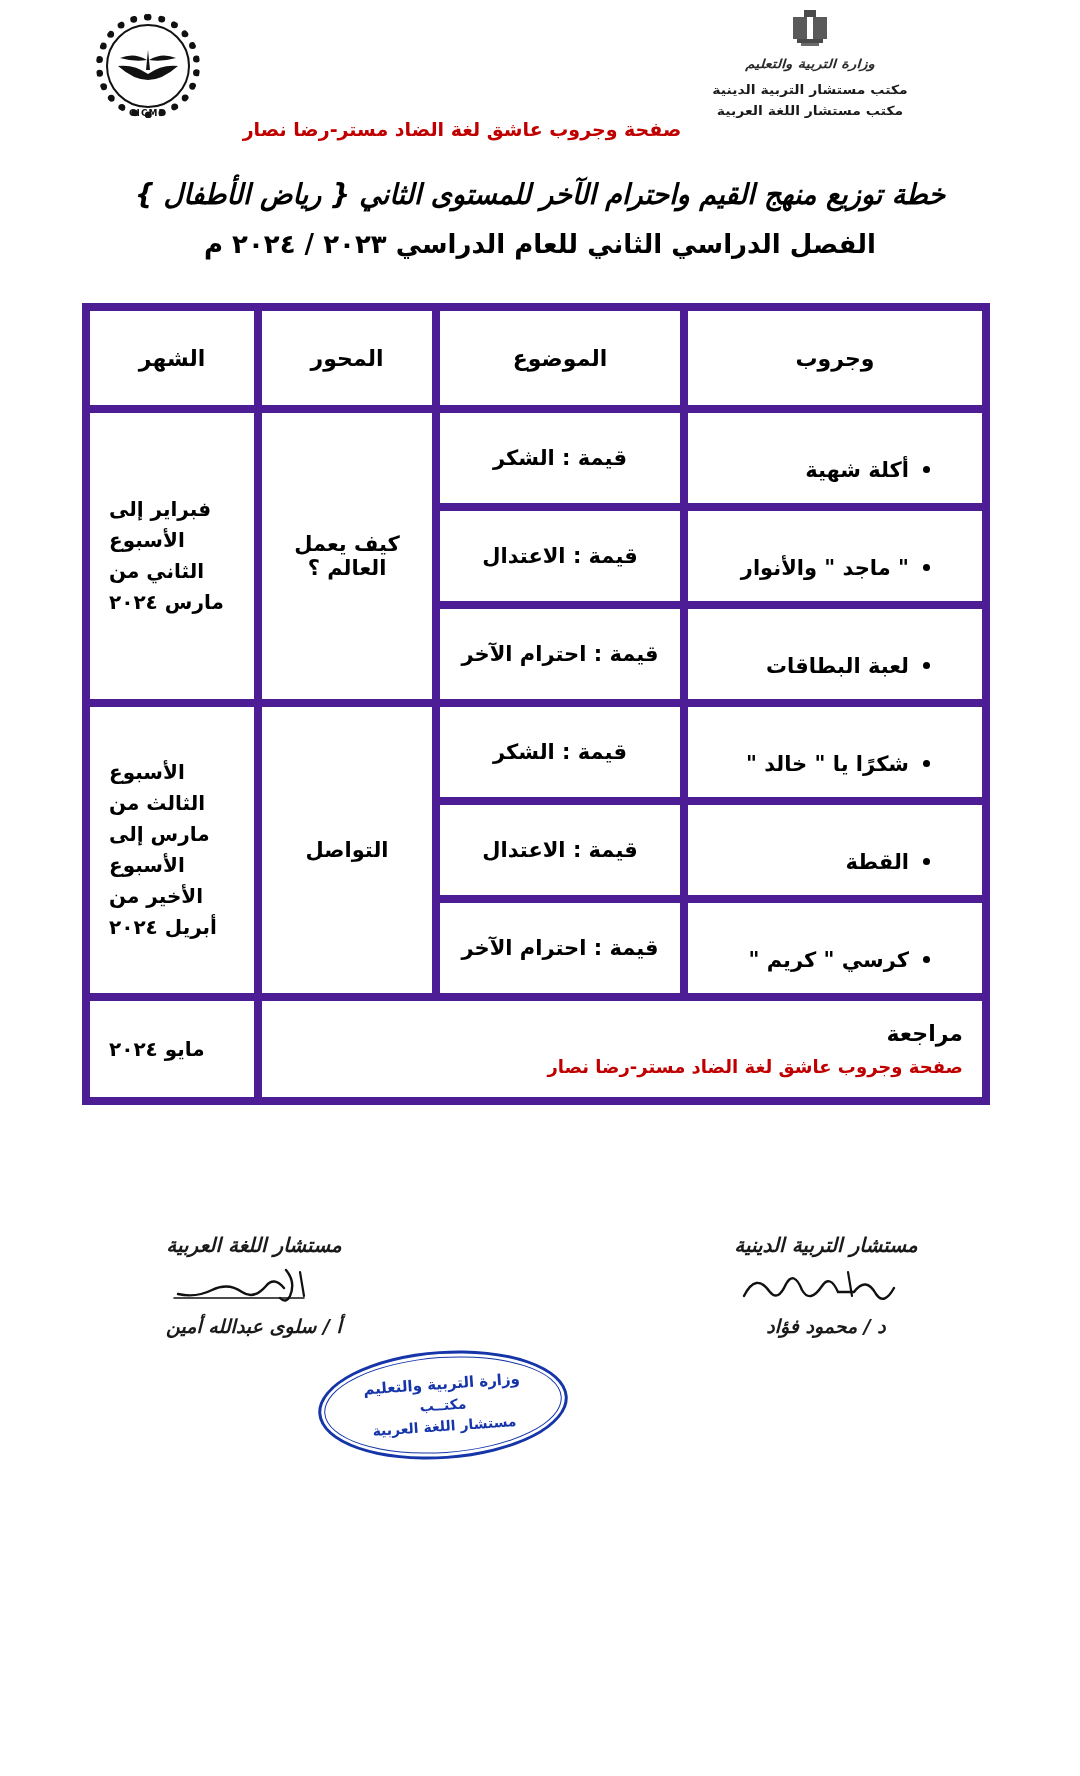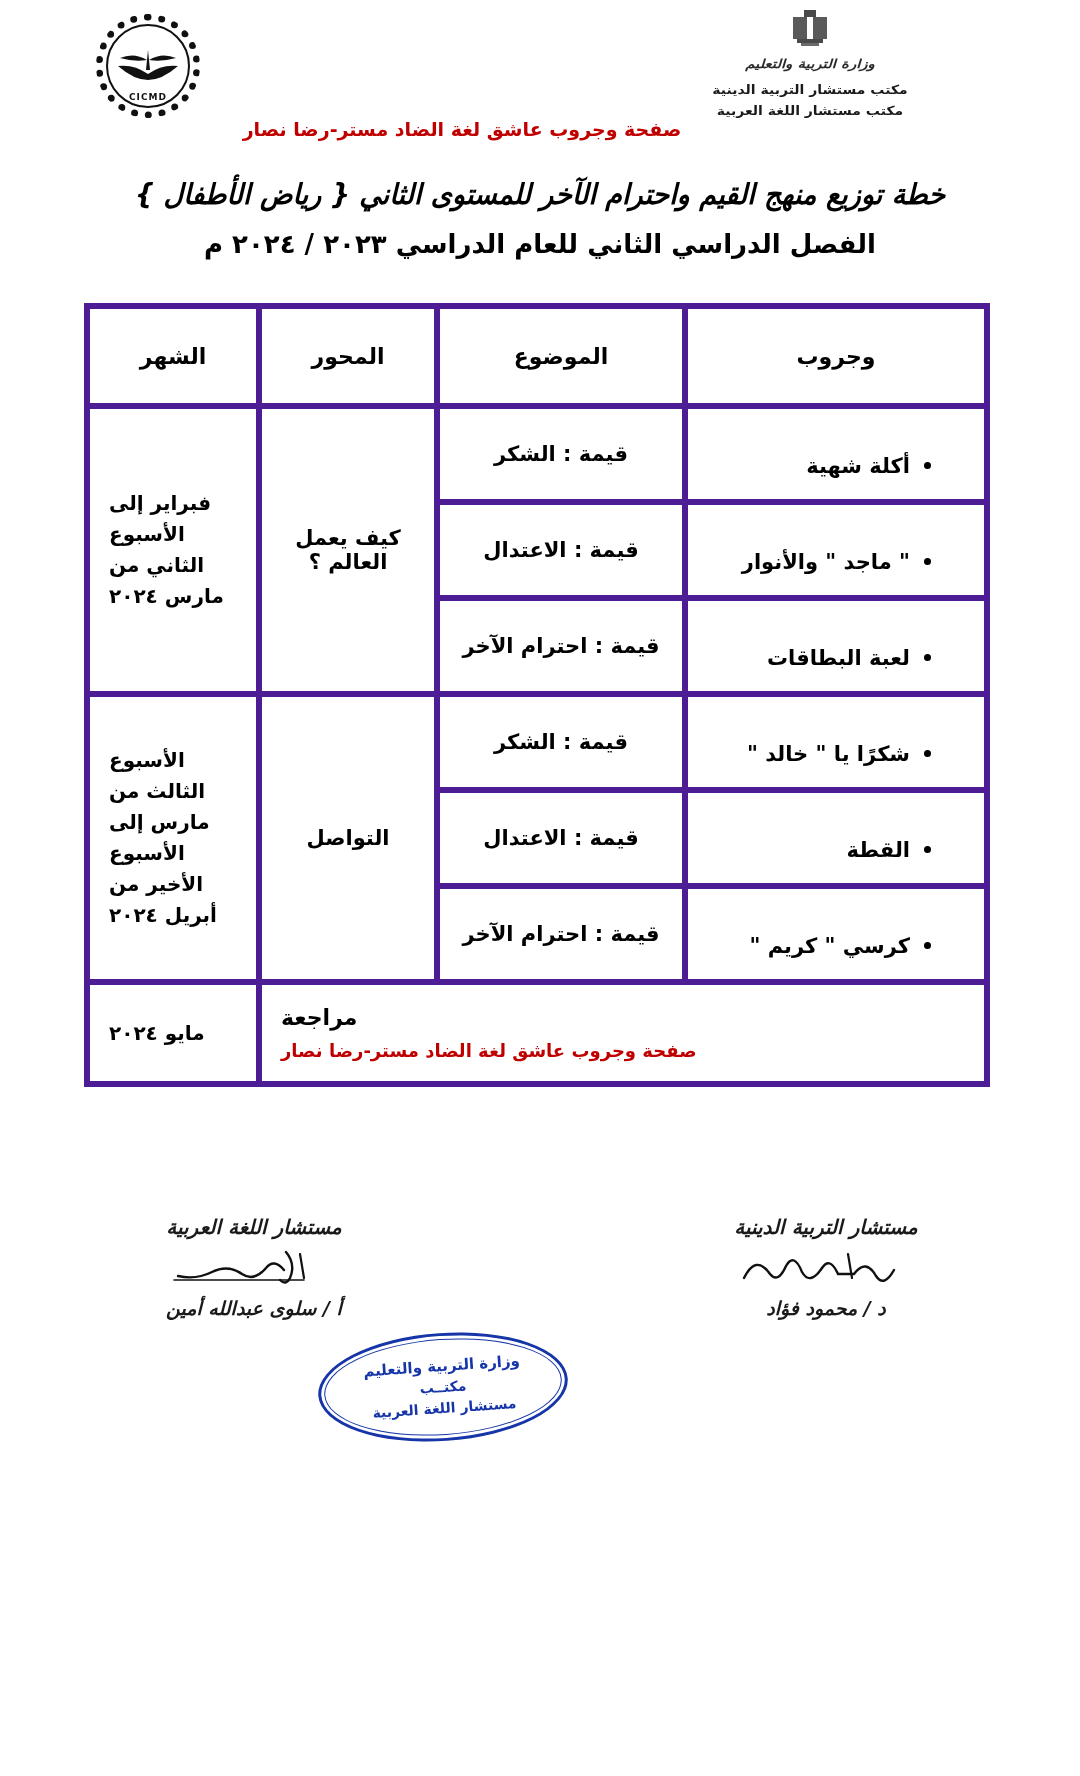--- a/index.html
+++ b/index.html
@@ -49,21 +49,21 @@
     left: 20px;
     top: 30px;
     width: 64px;
     height: 38px;
   }
   .group-logo .book svg { display: block; }
   .group-logo .abbr {
     position: absolute;
     left: 0;
     right: 0;
-    bottom: 16px;
+    bottom: 0;
     text-align: center;
     font-size: 9px;
     font-weight: bold;
     letter-spacing: 1px;
     color: #111;
   }
 
   
   .ministry {
     position: absolute;
@@ -137,21 +137,21 @@
   .table-wrap {
     margin: 44px auto 0;
     width: 900px;
   }
   table.plan {
     width: 100%;
     border-collapse: collapse;
     table-layout: fixed;
   }
   table.plan th, table.plan td {
-    border: 6px solid #4c1d95;
+    border: 8px solid #4c1d95;
     vertical-align: middle;
     padding: 6px 19px;
   }
   table.plan th {
     height: 82px;
     font-size: 22px;
     font-weight: bold;
     text-align: center;
   }
   .col-lesson  { width: 302px; }
@@ -195,21 +195,21 @@
   td.month {
     font-size: 20px;
     font-weight: bold;
     text-align: left;
     line-height: 1.55;
   }
   td.review {
     height: 84px;
     font-size: 22px;
     font-weight: bold;
-    text-align: left;
+    text-align: right;
     position: relative;
   }
   td.review .review-label { display: block; }
   .watermark-table {
     display: block;
     color: #c00000;
     font-size: 18px;
     font-weight: bold;
     margin-top: 10px;
   }

